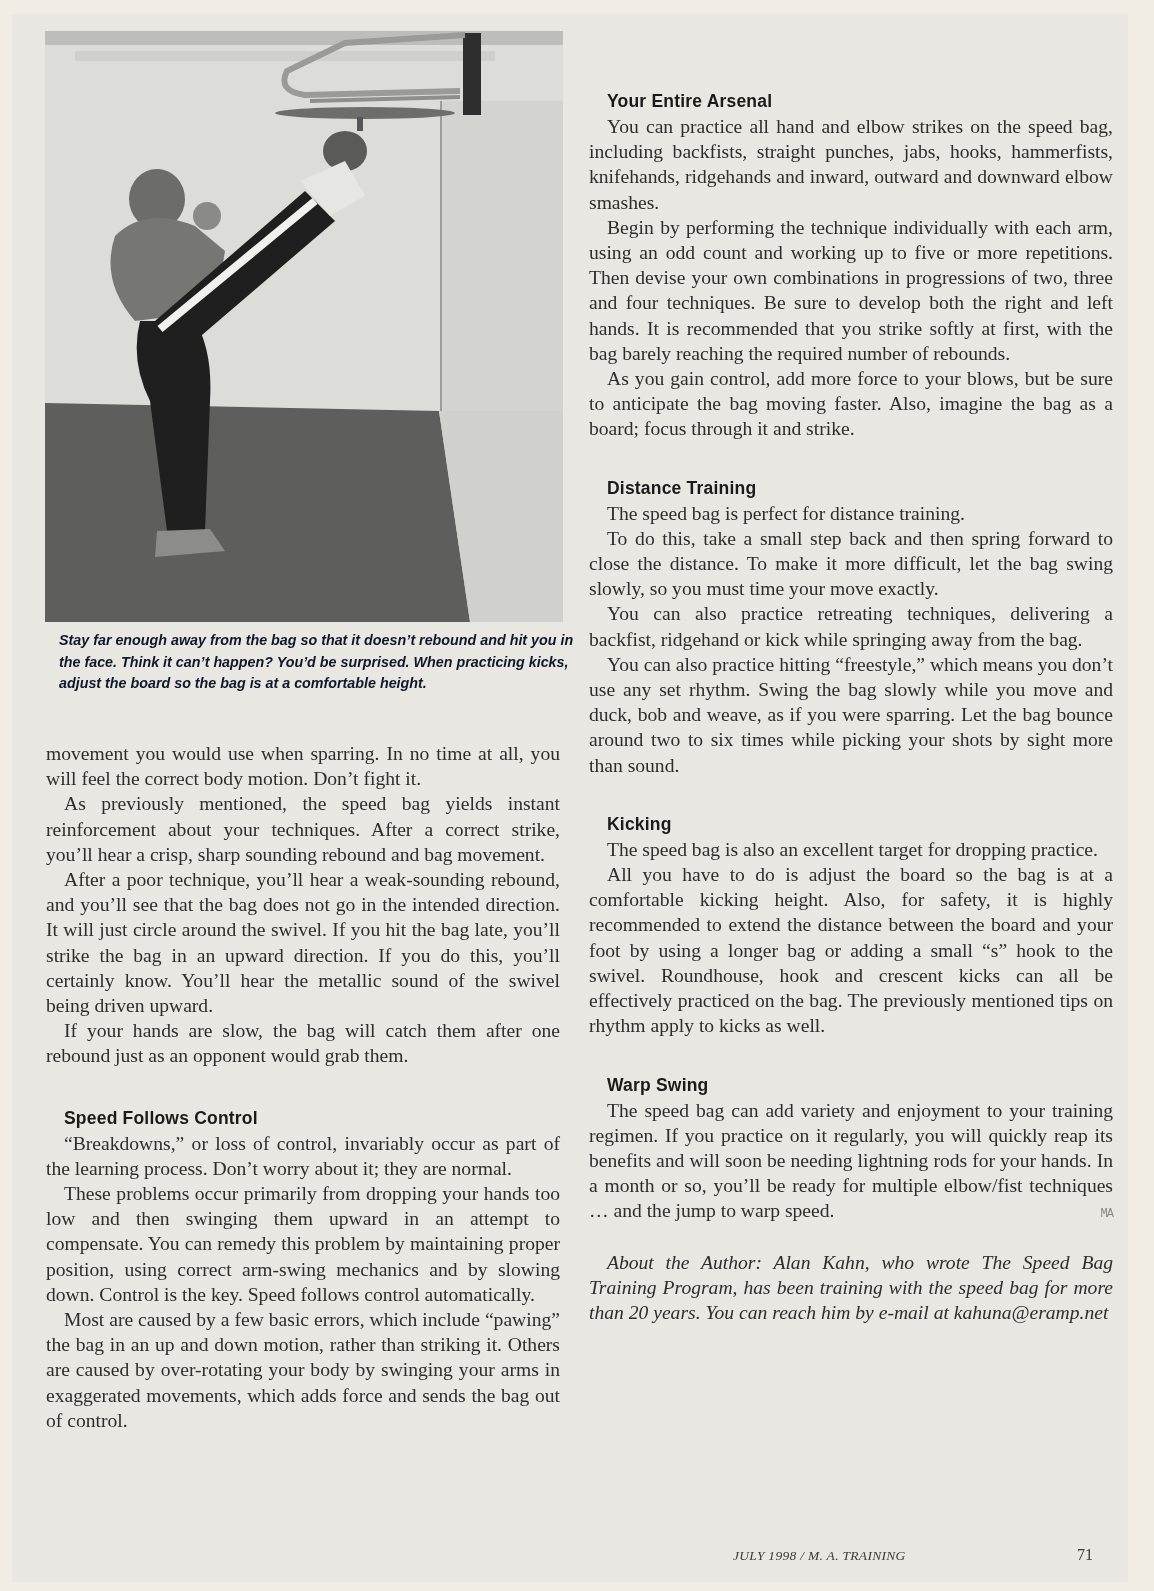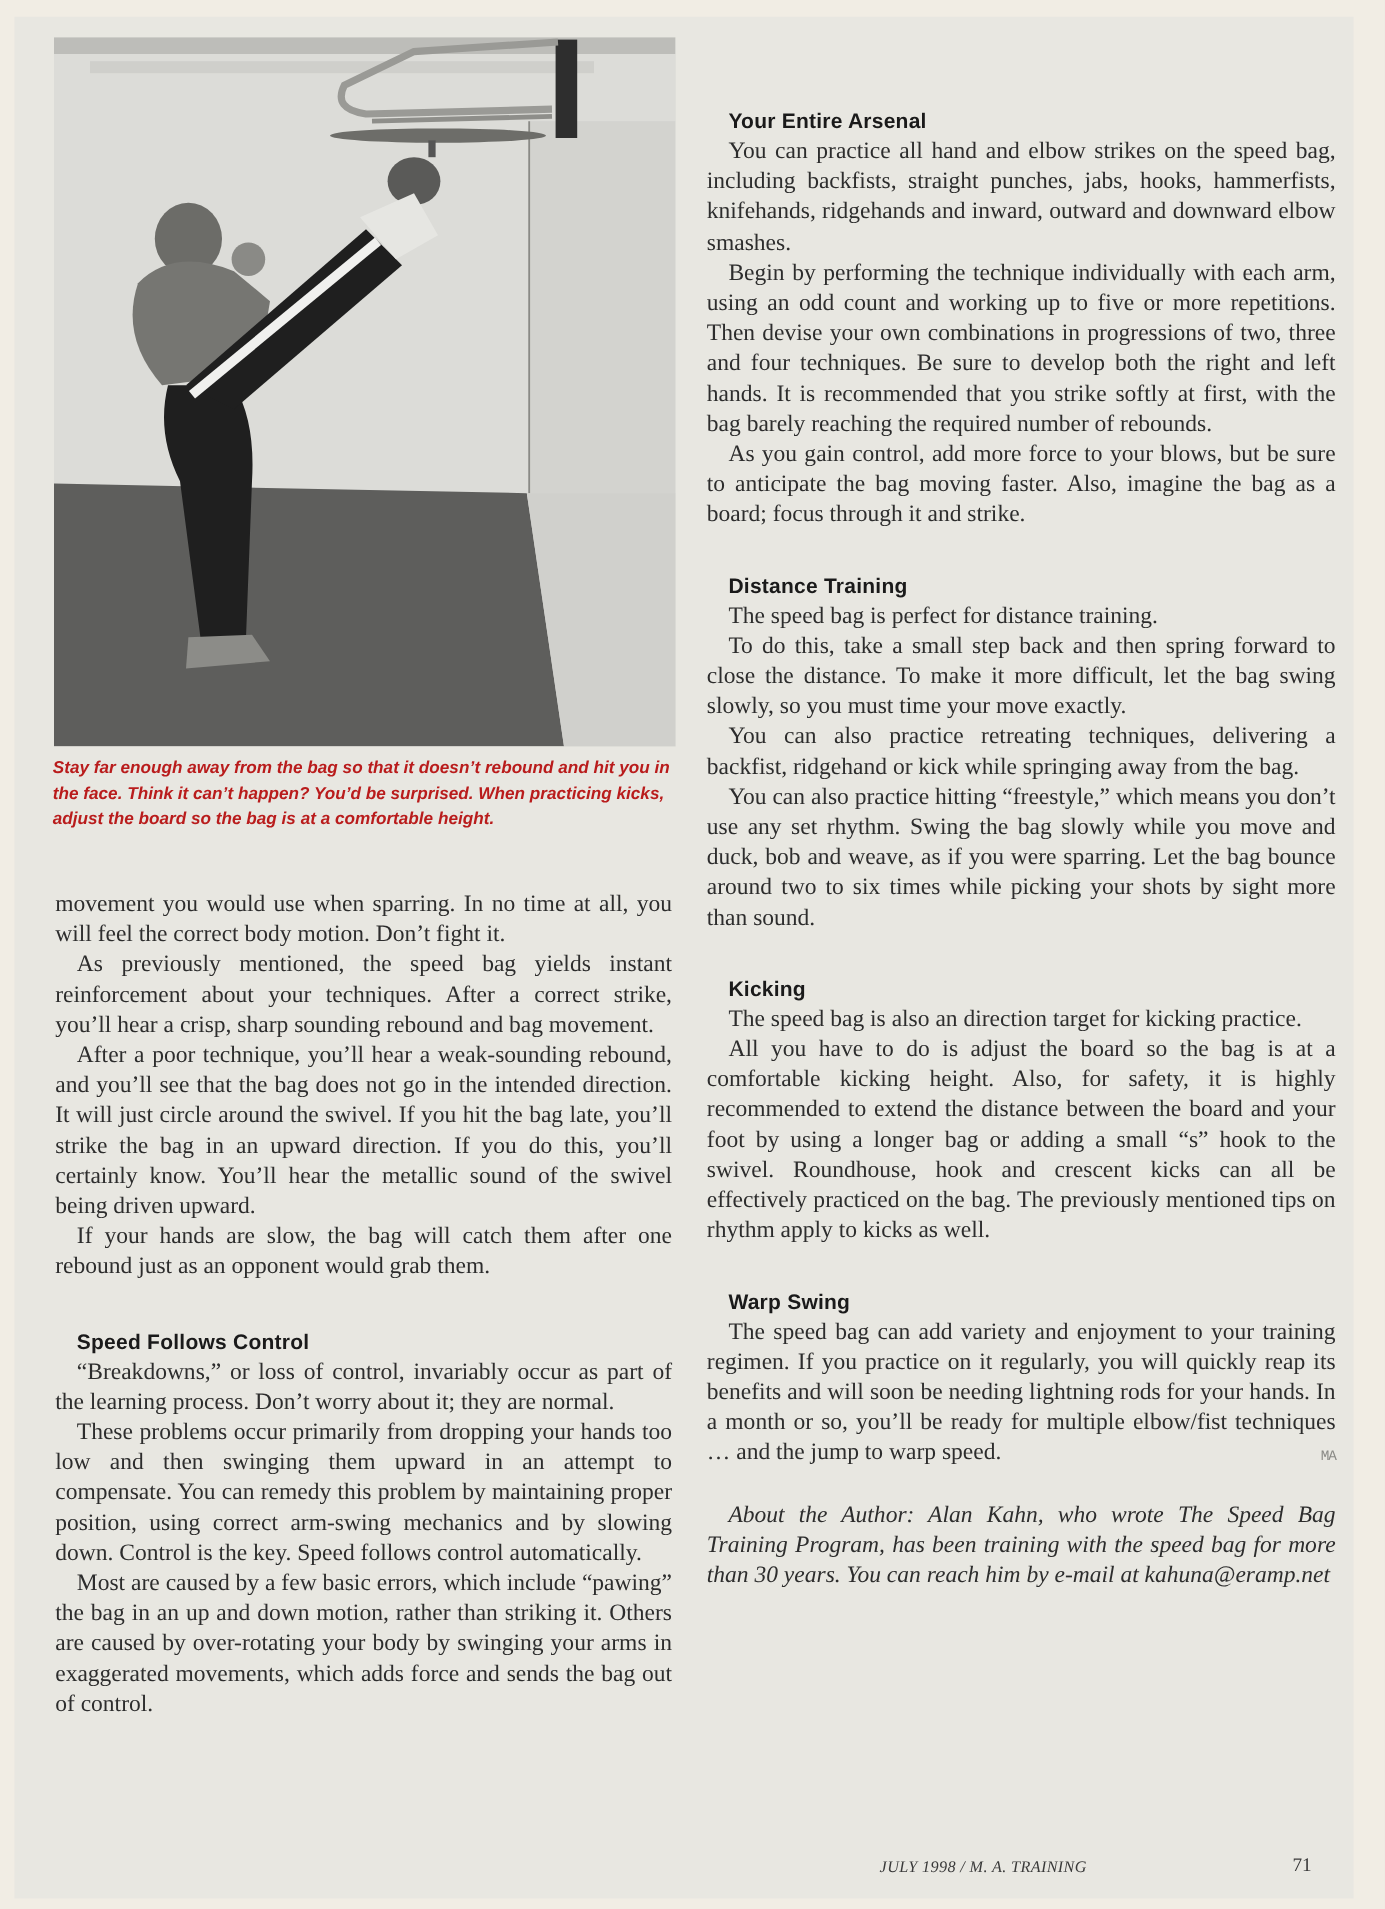--- a/index.html
+++ b/index.html
@@ -15,25 +15,25 @@
       position: absolute; left: 12px; top: 14px; width: 1116px; height: 1568px;
       background: #e8e7e1;
     }
     .photo {
       position: absolute; left: 45px; top: 31px; width: 518px; height: 591px;
       background: #d9d9d6;
       overflow: hidden;
     }
     .photo svg { display: block; width: 100%; height: 100%; }
     .caption {
-      position: absolute; left: 44px; top: 630px; width: 520px;
+      position: absolute; left: 59px; top: 630px; width: 520px;
       font-family: "Liberation Sans", sans-serif;
       font-style: italic; font-weight: bold;
       font-size: 14.3px; line-height: 21.5px;
-      color: #b91c1c;
+      color: #0f172a;
     }
     .col {
       position: absolute;
       font-family: "Liberation Serif", serif;
       font-size: 19.6px; line-height: 25.2px;
       color: #2d2d2d;
       text-align: justify;
     }
     .col-left { left: 46px; top: 741px; width: 514px; }
     .col-right { left: 589px; top: 89px; width: 524px; }
@@ -129,27 +129,27 @@
   <div class="gap" style="height:34px"></div>
 
   <h3>Distance Training</h3>
   <p>The speed bag is perfect for distance training.</p>
   <p>To do this, take a small step back and then spring forward to close the distance. To make it more difficult, let the bag swing slowly, so you must time your move exactly.</p>
   <p>You can also practice retreating techniques, delivering a backfist, ridgehand or kick while springing away from the bag.</p>
   <p>You can also practice hitting “freestyle,” which means you don’t use any set rhythm. Swing the bag slowly while you move and duck, bob and weave, as if you were sparring. Let the bag bounce around two to six times while picking your shots by sight more than sound.</p>
   <div class="gap" style="height:34px"></div>
 
   <h3>Kicking</h3>
-  <p>The speed bag is also an direction target for kicking practice.</p>
+  <p>The speed bag is also an excellent target for dropping practice.</p>
   <p>All you have to do is adjust the board so the bag is at a comfortable kicking height. Also, for safety, it is highly recommended to extend the distance between the board and your foot by using a longer bag or adding a small “s” hook to the swivel. Roundhouse, hook and crescent kicks can all be effectively practiced on the bag. The previously mentioned tips on rhythm apply to kicks as well.</p>
   <div class="gap" style="height:34px"></div>
 
   <h3>Warp Swing</h3>
   <p><span>The speed bag can add variety and enjoyment to your training regimen. If you practice on it regularly, you will quickly reap its benefits and will soon be needing lightning rods for your hands. In a month or so, you’ll be ready for multiple elbow/fist techniques … and the jump to warp speed.</span> <span class="endmark">MA</span></p>
   <div class="gap" style="height:26px"></div>
 
-  <p class="about">About the Author: Alan Kahn, who wrote The Speed Bag Training Program, has been training with the speed bag for more than 30 years. You can reach him by e-mail at kahuna@eramp.net</p>
+  <p class="about">About the Author: Alan Kahn, who wrote The Speed Bag Training Program, has been training with the speed bag for more than 20 years. You can reach him by e-mail at kahuna@eramp.net</p>
 </div>
 
 <div class="footer">
   <span class="pub">JULY 1998 / M. A. TRAINING</span>
   <span class="pageno">71</span>
 </div>
 
 </body></html>

